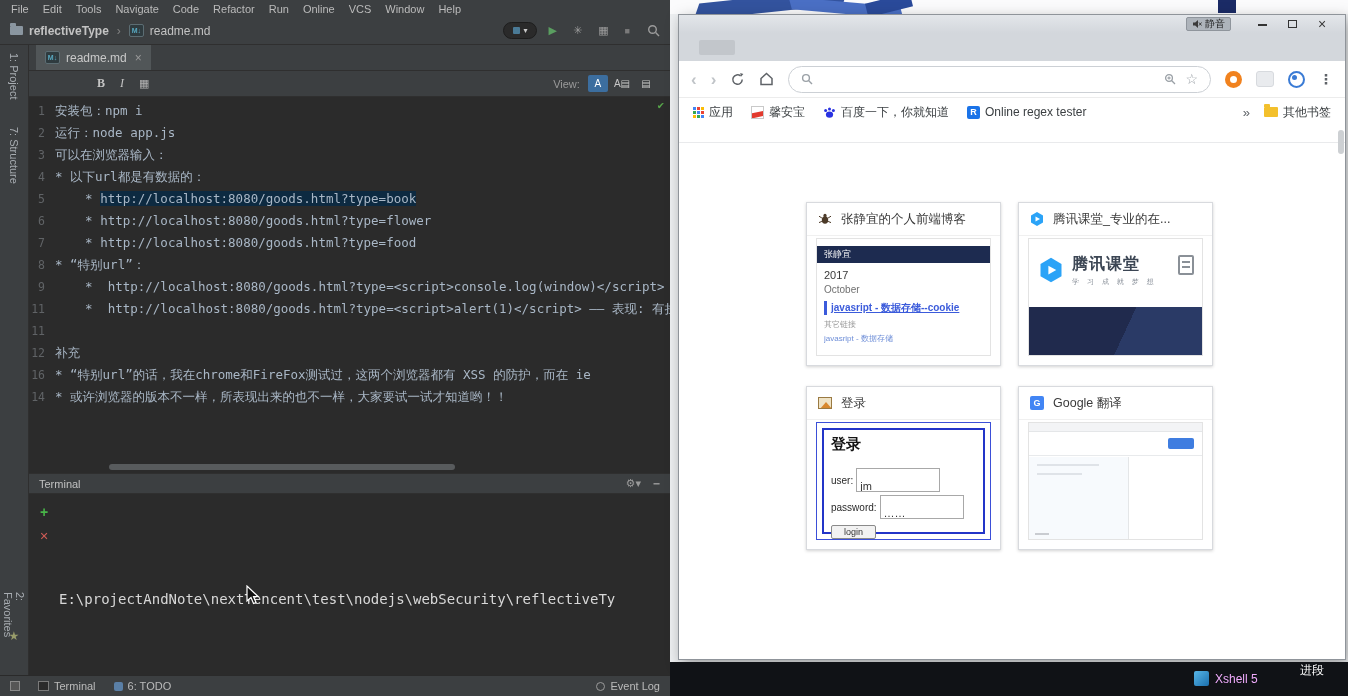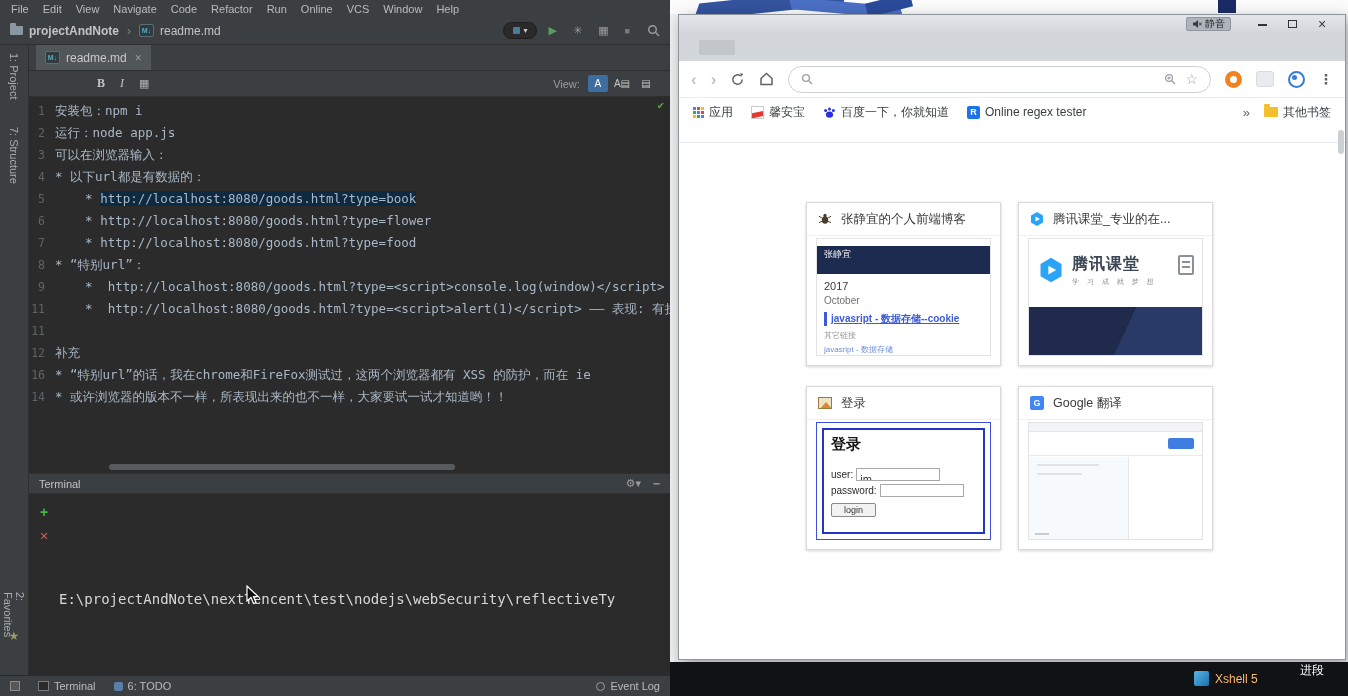--- a/index.html
+++ b/index.html
@@ -161,21 +161,21 @@
            grid-template-columns: 195px 195px; grid-auto-rows: 164px; gap: 20px 17px; border-radius: 22px; }
   .card { background: #fff; border: 1px solid #d8dade; box-shadow: 0 1px 3px rgba(0,0,0,.18);
           display: flex; flex-direction: column; }
   .card-h { height: 33px; flex: none; display: flex; align-items: center; gap: 8px; padding: 0 10px;
             font-size: 12.5px; color: #3a3a3a; white-space: nowrap; overflow: hidden; border-bottom: 1px solid #f0f0f0; }
   .card-h .ct { overflow: hidden; text-overflow: ellipsis; }
   .fav { width: 16px; height: 16px; flex: none; display: flex; align-items: center; justify-content: center; }
   .card-b { flex: 1; margin: 2px 9px 9px; border: 1px solid #e3e3e3; position: relative; overflow: hidden; background: #fff; }
 
   
-  .blog-banner { margin-top: 7px; height: 28px; background: #1d2b50; color: #fff; font-size: 9px; line-height: 17px; padding-left: 7px; }
+  .blog-banner { margin-top: 7px; height: 17px; background: #1d2b50; color: #fff; font-size: 9px; line-height: 17px; padding-left: 7px; }
   .blog-year { margin: 6px 0 0 7px; font-size: 11px; color: #3a3a3a; }
   .blog-month { margin: 3px 0 0 7px; font-size: 10px; color: #707070; }
   .blog-link { margin: 6px 7px 0 7px; font-size: 10px; font-weight: bold; color: #3b5bdb; text-decoration: underline;
                border-left: 3px solid #3b5bdb; padding-left: 4px; white-space: nowrap; overflow: hidden; }
   .blog-more { margin: 4px 0 0 7px; font-size: 8px; color: #9a9a9a; }
   .blog-tiny { margin: 3px 0 0 7px; font-size: 8px; color: #6f8fd8; white-space: nowrap; overflow: hidden; }
 
   
   .tc-top { height: 62px; display: flex; align-items: center; padding: 0 8px; gap: 7px; position: relative; }
   .tc-name { font-size: 16px; font-weight: bold; color: #3c4654; letter-spacing: 1px; }
@@ -185,68 +185,68 @@
   .tc-band { position: absolute; left: 0; right: 0; bottom: 0; height: 48px;
              background: linear-gradient(115deg, #202a4d 55%, #2a3a66 55%); }
 
   
   .card-b.login { border: 1px solid #3b4fd8; }
   .login-frame { position: absolute; inset: 5px; border: 2px solid #2335c8; padding: 5px 7px; }
   .lg-h { font-size: 15px; font-weight: bold; color: #141414; }
   .lg-row { margin-top: 14px; font-size: 10px; color: #2a2a2a; display: flex; align-items: center; gap: 3px; }
   .lg-row + .lg-row { margin-top: 3px; }
   .lg-input { display: inline-block; width: 84px; height: 13px; border: 1px solid #a8a8a8; font-size: 11px;
-              line-height: 12px; padding: 4px 3px; color: #333; background: #fff; overflow: hidden; }
+              line-height: 12px; padding: 11px 3px; color: #333; background: #fff; overflow: hidden; }
   .lg-btn { display: inline-block; margin-top: 6px; font-size: 9px; color: #333; border: 1px solid #8a8a8a;
             background: #f2f2f2; padding: 1px 12px; border-radius: 2px; }
 
   
   .gt-top { height: 9px; background: #f3f4f6; border-bottom: 1px solid #e4e6e8; }
   .gt-band { height: 24px; border-bottom: 1px solid #e8eaec; position: relative; }
   .gt-btn { position: absolute; right: 8px; top: 6px; width: 26px; height: 11px; background: #3f7de0; border-radius: 2px; }
   .gt-left { position: absolute; left: 0; top: 34px; bottom: 0; width: 58%; border-right: 1px solid #e4e6e8; background: #f7fafd; }
   .gt-line { height: 2px; background: #dfe3e8; margin: 7px 8px 0; width: 62%; }
   .gt-sig { position: absolute; left: 6px; bottom: 4px; width: 14px; height: 5px; border-bottom: 2px solid #c9ccd1; }
 
   .gt-ico { width: 14px; height: 14px; background: #4285f4; border-radius: 2px; color: #fff; font-size: 9px;
             font-weight: bold; text-align: center; line-height: 14px; }
   .img-ico { width: 14px; height: 12px; border: 1px solid #9a7a42; background: #efe3c6; position: relative; overflow: hidden; }
   .img-ico::after { content: ""; position: absolute; left: 1px; bottom: -1px; width: 0; height: 0;
                     border-left: 6px solid transparent; border-right: 6px solid transparent; border-bottom: 7px solid #d8882e; }
 
   .taskbar { position: absolute; left: 0; bottom: 0; width: 100%; height: 34px; background: #101216; }
-  .task-x { position: absolute; left: 524px; top: 9px; display: flex; align-items: center; gap: 6px; color: #fdba74; font-size: 12px; }
+  .task-x { position: absolute; left: 524px; top: 9px; display: flex; align-items: center; gap: 6px; color: #f0abfc; font-size: 12px; }
   .xicon { width: 15px; height: 15px; background: linear-gradient(135deg, #57b6e8, #1b6fae); border-radius: 2px; }
   .task-tray { position: absolute; left: 630px; top: 0; color: #fff; font-size: 12px; }
 </style>
 </head>
 <body>
 
 <div class="stage">
 
   <section class="ide">
 
     <div class="menubar">
 
     <span class="menu-item">File</span>
         <span class="menu-item">Edit</span>
-        <span class="menu-item">View</span>
+        <span class="menu-item">Tools</span>
         <span class="menu-item">Navigate</span>
         <span class="menu-item">Code</span>
         <span class="menu-item">Refactor</span>
         <span class="menu-item">Run</span>
         <span class="menu-item">Online</span>
         <span class="menu-item">VCS</span>
         <span class="menu-item">Window</span>
         <span class="menu-item">Help</span>
       </div>
 
     <div class="idetoolbar">
       <span class="folder-ico"></span>
-      <span class="crumb bold">projectAndNote</span>
+      <span class="crumb bold">reflectiveType</span>
       <span class="chev"></span>
       <span class="md-ico">M↓</span>
       <span class="crumb">readme.md</span>
       <span class="spacer"></span>
       <span class="runcfg">
           <i></i>
           <span class="i-down"></span>
         </span>
       <span class="play"></span>
       <span class="ticon i-sun"></span>

